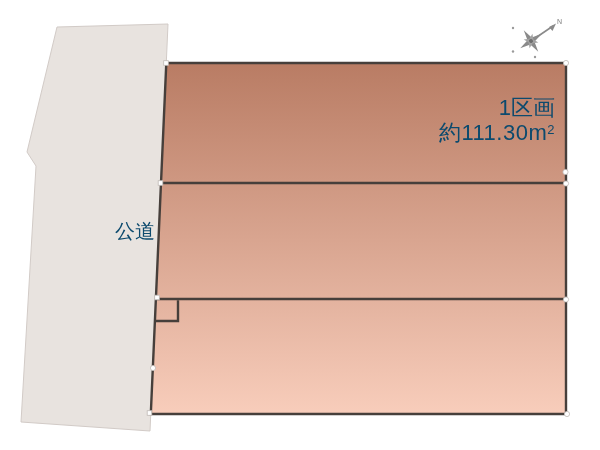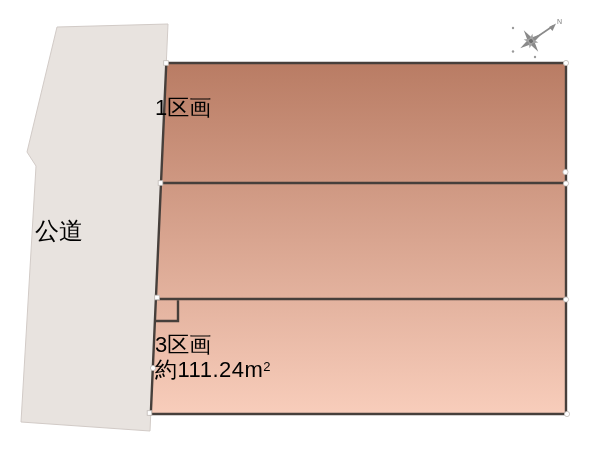--- a/index.html
+++ b/index.html
@@ -2,27 +2,27 @@
 <html><head>
 <meta charset="utf-8">
 <style>
   html,body{margin:0;padding:0;background:#ffffff;}
   .canvas{
     position:relative;width:600px;height:450px;background:#ffffff;
     overflow:hidden;font-family:"Liberation Sans",sans-serif;
   }
   .canvas svg{position:absolute;left:0;top:0;}
   .label{
-    position:absolute;text-align:left;color:#000000;
+    position:absolute;text-align:right;color:#0c4a6e;
     font-family:"Liberation Sans",sans-serif;
   }
   .parcel-label{left:155px;width:400px;font-size:22px;line-height:25px;}
   .parcel-label .area{letter-spacing:0.5px;}
   .parcel-label sup{font-size:13px;line-height:0;vertical-align:6px;}
-  .road-label{left:35px;width:120px;top:218px;font-size:24px;line-height:26px;}
+  .road-label{left:35px;width:120px;top:218px;font-size:20px;line-height:26px;}
 </style>
 </head>
 <body>
 
 <div class="canvas">
 
   <svg width="600" height="450" viewBox="0 0 600 450">
     <defs>
       <linearGradient id="parcelGrad" gradientUnits="userSpaceOnUse" x1="0" y1="63" x2="0" y2="414">
         <stop offset="0" stop-color="#b97c64"></stop>
@@ -67,21 +67,18 @@
       <text x="557" y="24" font-size="7" fill="#7d7d7d" font-family="Liberation Sans, sans-serif">N</text>
     </g>
   </svg>
 
   <div class="label road-label">
     <div>公道</div>
   </div>
 
   <div class="label parcel-label" style="top:95px;">
     <div>1区画</div>
+    <div class="area"><span>約111.30</span><span>m</span><sup>2</sup></div>
   </div>
 
 
-  <div class="label parcel-label" style="top:332px;">
-    <div>3区画</div>
-    <div class="area"><span>約111.24</span><span>m</span><sup>2</sup></div>
-  </div>
 
 </div>
 
 </body></html>

